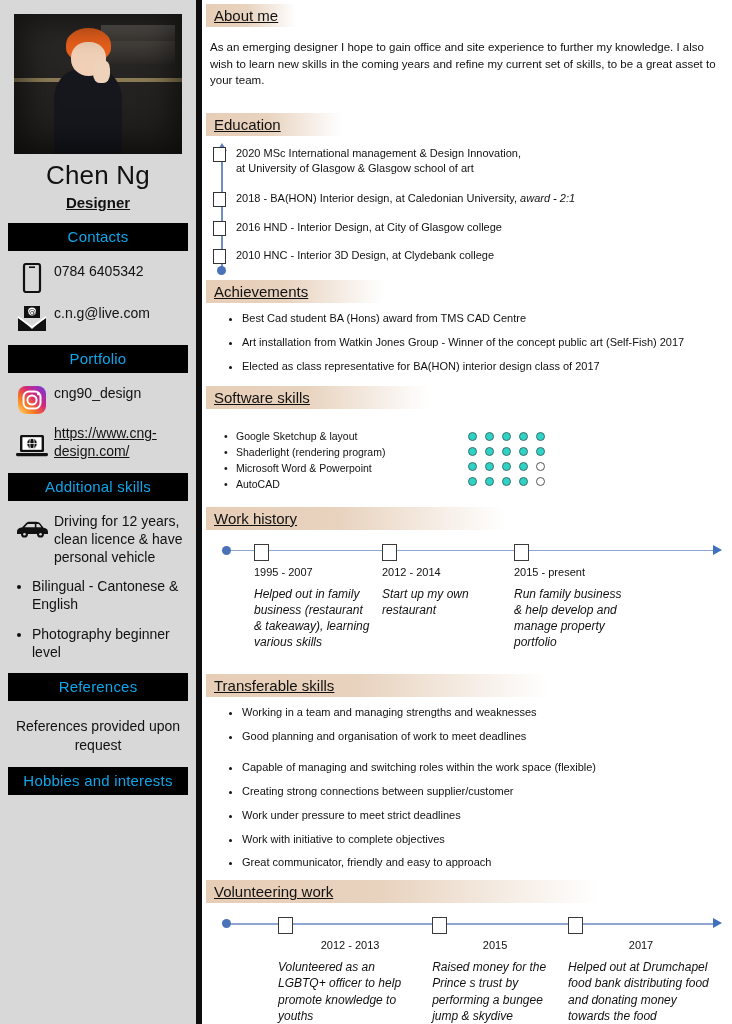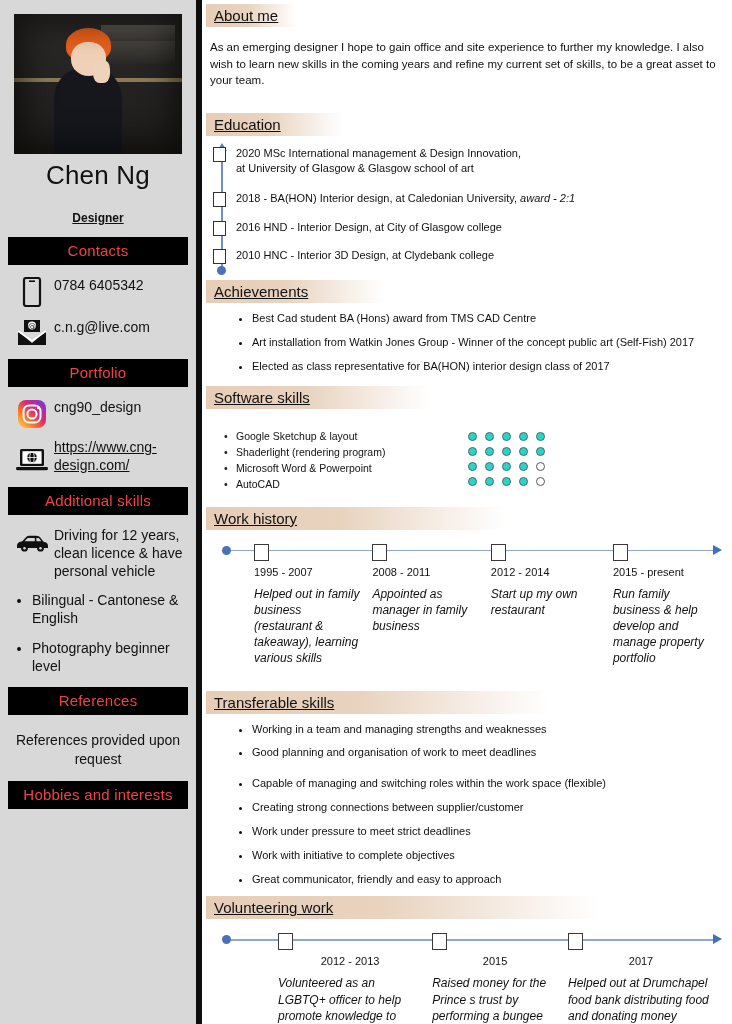--- a/index.html
+++ b/index.html
@@ -51,26 +51,26 @@
              background:#15171d; border-radius:34% 34% 0 0;}
   .ph-hand { position:absolute; left:47%; top:33%; width:10%; height:16%;
              background:#efd2ba; border-radius:40%;}
   .ph-vig  { position:absolute; inset:0; box-shadow: inset 0 0 30px 10px rgba(0,0,0,.55);}
 
   .name {
     text-align:center; font-size: 26px; font-weight: 400;
     color:#111; margin: 6px 0 0 0; letter-spacing:.2px;
   }
   .role {
-    text-align:center; font-size: 12px; font-weight: bold;
-    text-decoration: underline; margin-top: 20px; color:#111;
+    text-align:center; font-size: 15px; font-weight: bold;
+    text-decoration: underline; margin-top: 3px; color:#111;
   }
 
   .sec-bar {
-    background:#000; color:#ef4444; text-align:center;
+    background:#000; color:#0ea5e9; text-align:center;
     font-size: 15px; font-weight: 400;
     margin: 12px 8px 0 8px; padding: 5px 0 6px 0;
     letter-spacing: .2px;
   }
   .side-block { padding: 0 10px; }
 
   .contact-row { display:flex; align-items:flex-start; margin-top: 12px; }
   .contact-row .ic { width: 44px; flex: 0 0 44px; display:flex; justify-content:center; align-items:center;}
   .contact-row .tx { font-size: 14px; color:#111; }
 
@@ -100,21 +100,21 @@
     padding: 3px 10px 2px 8px;
     margin-left: 4px;
   }
   .hdr span {
     font-size: 15px; color:#111; text-decoration: underline; font-weight:400;
   }
   .para {
     font-size: 11.5px; line-height: 1.45; color:#111;
     margin: 12px 8px 0 8px;
   }
-  ul.mainul { margin: 8px 0 0 16px; padding-left: 34px; }
+  ul.mainul { margin: 8px 0 0 6px; padding-left: 34px; }
   ul.mainul li { font-size: 11px; line-height: 1.35; margin-bottom: 9px; }
   ul.mainul li.gap { margin-bottom: 16px; }
 
   
   .edu-wrap { position:relative; margin: 10px 0 0 0; padding-left: 34px; height: 130px;}
   .edu-axis { position:absolute; left: 19px; top: 4px; width: 2px; height: 118px; background:#6f8fc4;}
   .edu-arrow-up {
     position:absolute; left: 15px; top: -3px;
     width:0;height:0;border-left:5px solid transparent;border-right:5px solid transparent;
     border-bottom:8px solid #5b7fbf;
@@ -384,25 +384,20 @@
     <div class="tl">
       <div class="tl-line"></div>
       <div class="tl-startdot"></div>
       <div class="tl-arrow"></div>
       <div class="tl-items" style="padding-left:44px;">
         <div class="tl-item" style="width:128px;">
           <div class="sq"></div>
           <div class="yr">1995 - 2007</div>
           <div class="ds">Helped out in family business (restaurant &amp; takeaway), learning various skills</div>
         </div>
-        <div class="tl-item" style="width:128px;">
-          <div class="sq"></div>
-          <div class="yr">2008 - 2011</div>
-          <div class="ds">Appointed as manager in family business</div>
-        </div>
         <div class="tl-item" style="width:132px;">
           <div class="sq"></div>
           <div class="yr">2012 - 2014</div>
           <div class="ds">Start up my own restaurant</div>
         </div>
         <div class="tl-item" style="width:120px;">
           <div class="sq"></div>
           <div class="yr">2015 - present</div>
           <div class="ds">Run family business &amp; help develop and manage property portfolio</div>
         </div>

